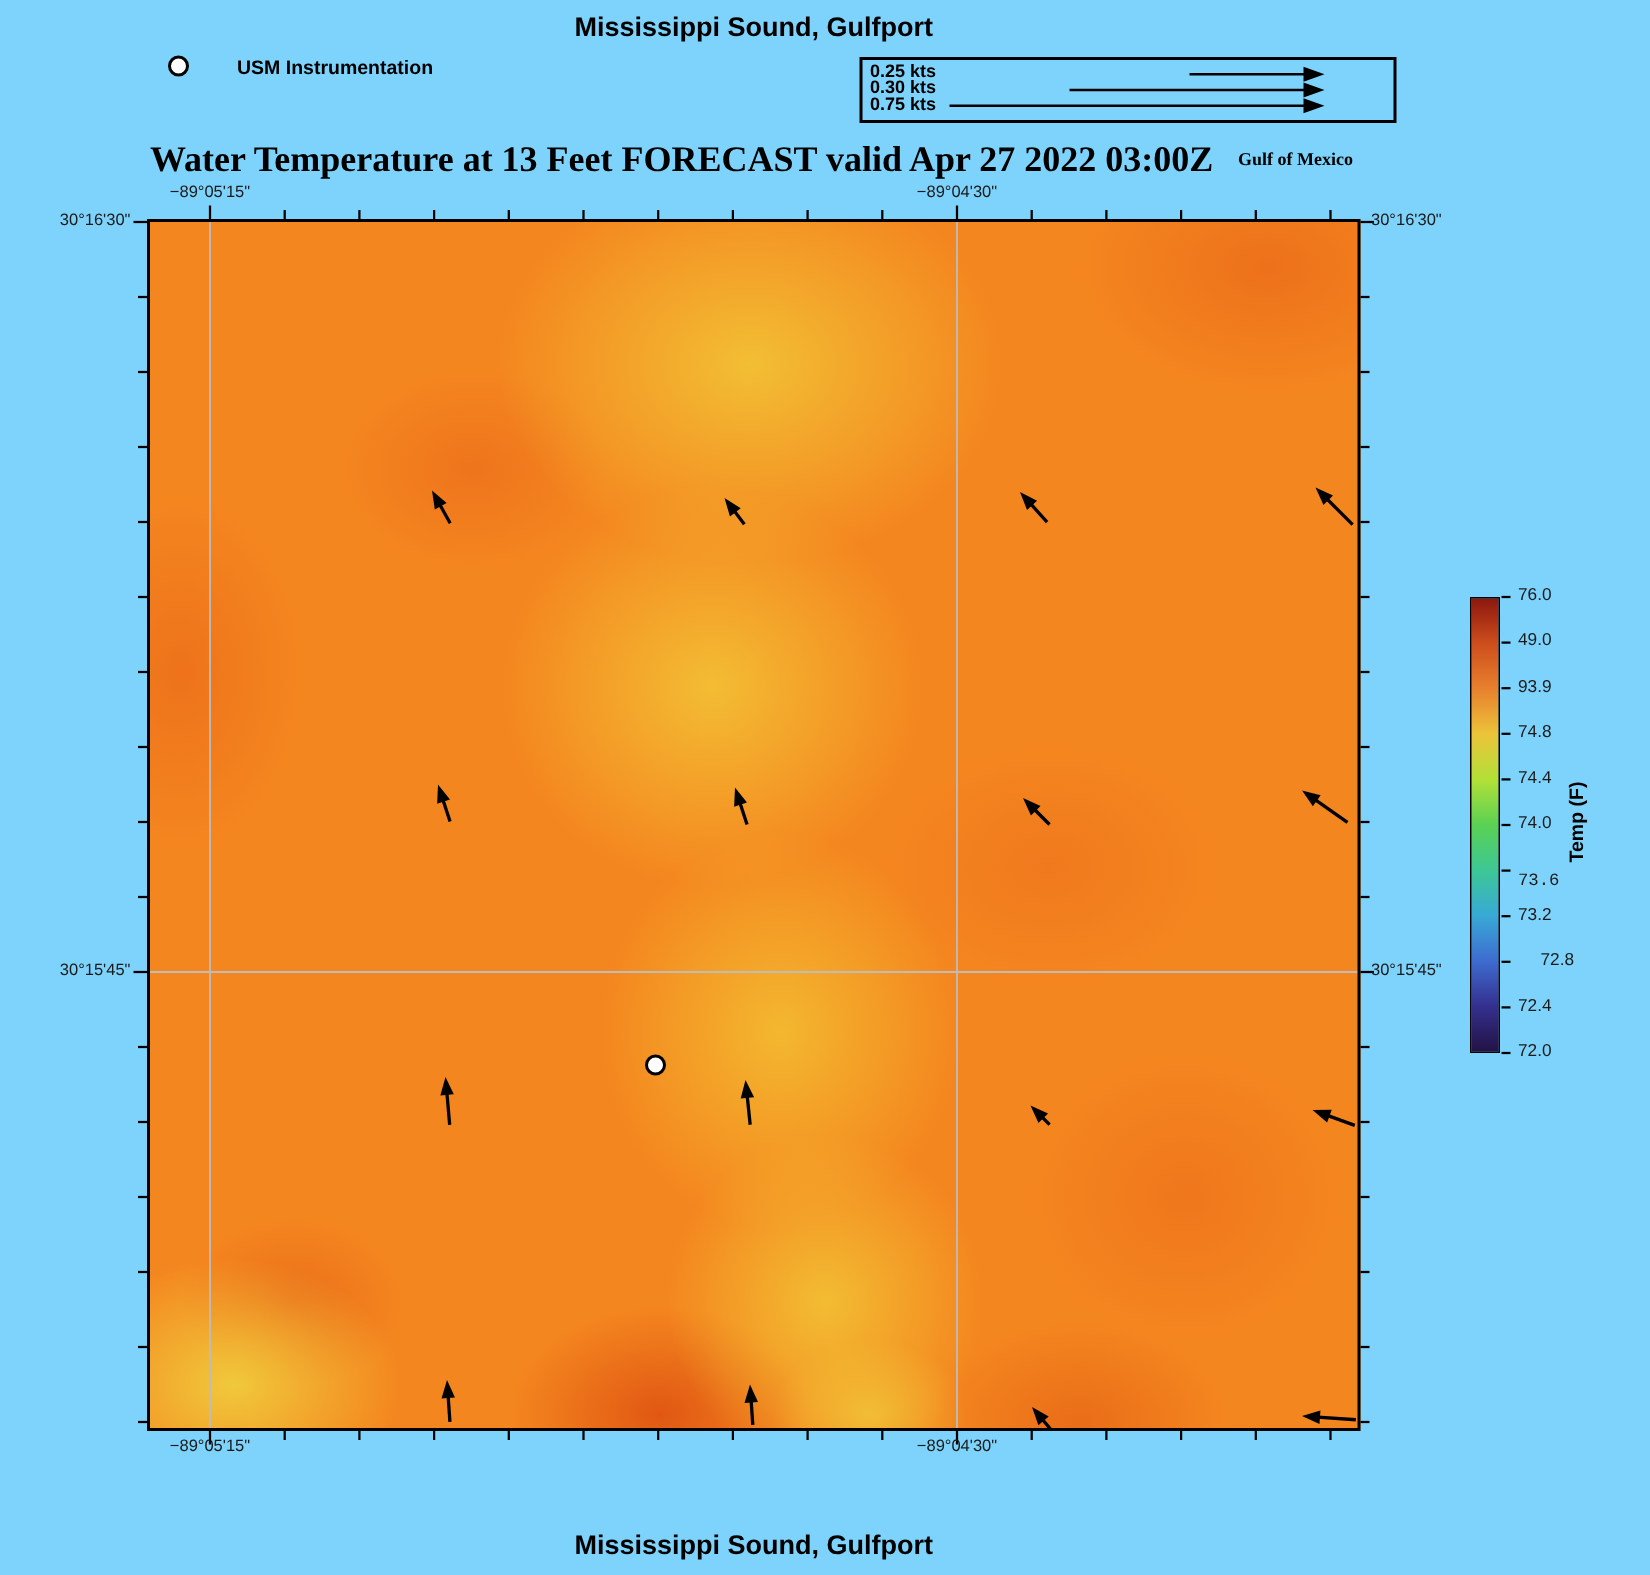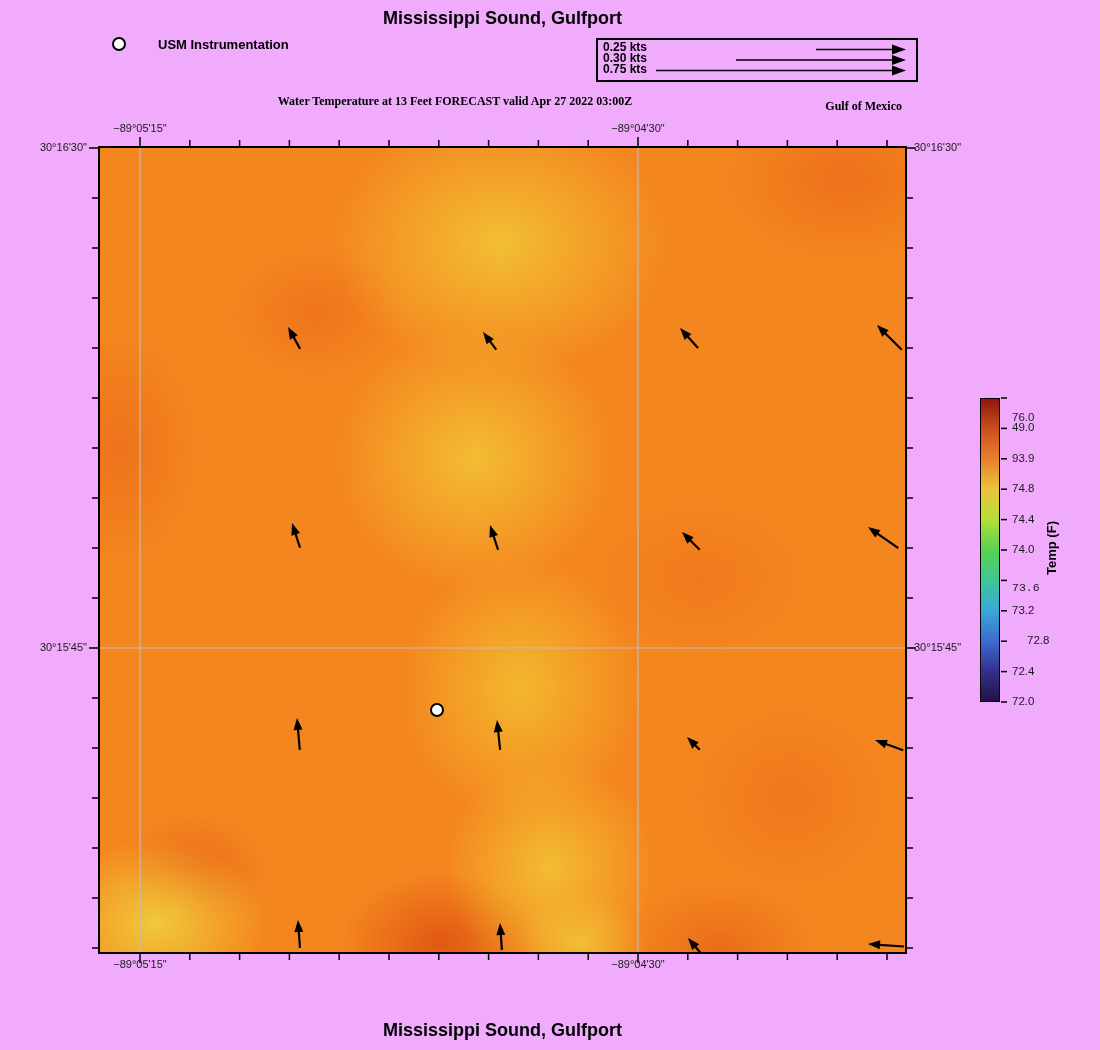--- a/index.html
+++ b/index.html
@@ -1,33 +1,33 @@
 <!DOCTYPE html>
 <html><head>
 <meta charset="utf-8">
 <style>
   html,body{margin:0;padding:0;background:#ffffff;}
-  #page{position:relative;width:1100px;height:1050px;background:#f0abfc;
+  #page{position:relative;width:1100px;height:1050px;background:#7dd3fc;
         font-family:"Liberation Sans",sans-serif;color:#000;overflow:hidden;}
 
   .title-top{position:absolute;left:100px;top:8px;width:805px;text-align:center;
              font-size:18px;font-weight:bold;}
   .title-bottom{position:absolute;left:100px;top:1020px;width:805px;text-align:center;
              font-size:18px;font-weight:bold;}
 
   .usm-legend{position:absolute;left:112px;top:36px;height:16px;display:flex;align-items:center;}
   .usm-circle{width:10px;height:10px;border:2.5px solid #000;border-radius:50%;background:#fff;margin-right:4px;}
   .usm-text{font-size:13px;font-weight:bold;white-space:nowrap;padding-left:28px;}
 
-  .vel-box{position:absolute;left:596px;top:38px;width:322px;height:44px;border:2px solid #000;box-sizing:border-box;}
+  .vel-box{position:absolute;left:573px;top:38px;width:358px;height:44px;border:2px solid #000;box-sizing:border-box;}
   .vel-label{position:absolute;left:5px;font-size:12px;font-weight:bold;line-height:11px;white-space:nowrap;}
   .vel-svg{position:absolute;left:0;top:0;}
 
-  .subtitle{position:absolute;left:100px;top:94px;width:710px;text-align:center;
-            font-family:"Liberation Serif",serif;font-weight:bold;font-size:12px;white-space:nowrap;}
+  .subtitle{position:absolute;left:100px;top:94px;width:710px;
+            font-family:"Liberation Serif",serif;font-weight:bold;font-size:24px;white-space:nowrap;}
   .gulf-label{position:absolute;left:702px;top:99px;width:200px;text-align:right;
             font-family:"Liberation Serif",serif;font-weight:bold;font-size:12px;}
 
   .map{position:absolute;left:98px;top:146px;width:805px;height:804px;border:2px solid #000;
        background-color:#f4861f;
        background-image:
          radial-gradient(ellipse 240px 190px at 400px 95px,  rgba(242,200,55,0.85), rgba(242,200,55,0) 70%),
          radial-gradient(ellipse 200px 190px at 375px 310px, rgba(243,202,56,0.80), rgba(243,202,56,0) 70%),
          radial-gradient(ellipse 170px 190px at 420px 540px, rgba(243,200,52,0.75), rgba(243,200,52,0) 70%),
          radial-gradient(ellipse 150px 160px at 450px 720px, rgba(242,202,55,0.80), rgba(242,202,55,0) 70%),
@@ -224,21 +224,21 @@
       <div class="lon-label" style="left: 638px; top: 122px;">−89°04'30"</div>
       <div class="lon-label" style="left: 638px; top: 958px;">−89°04'30"</div>
       <div class="lat-label-left" style="top: 141px;">30°16'30"</div>
       <div class="lat-label-right" style="top: 141px;">30°16'30"</div>
       <div class="lat-label-left" style="top: 641px;">30°15'45"</div>
       <div class="lat-label-right" style="top: 641px;">30°15'45"</div>
     </div>
 
   <div id="colorbar" class="colorbar" style="background: linear-gradient(to top, rgb(35, 18, 69) 0%, rgb(52, 48, 142) 10%, rgb(62, 108, 208) 20%, rgb(56, 169, 214) 30%, rgb(61, 199, 149) 40%, rgb(90, 209, 83) 50%, rgb(178, 224, 55) 60%, rgb(236, 196, 58) 70%, rgb(232, 129, 46) 80%, rgb(205, 78, 29) 90%, rgb(140, 23, 14) 100%);"></div>
   <div id="cb-labels">
-      <div class="cb-label" style="top: 391px; margin-top: 20px;">76.0</div>
+      <div class="cb-label" style="top: 391px;">76.0</div>
       <div class="cb-label" style="top: 421.4px;">49.0</div>
       <div class="cb-label" style="top: 451.8px;">93.9</div>
       <div class="cb-label" style="top: 482.2px;">74.8</div>
       <div class="cb-label" style="top: 512.6px;">74.4</div>
       <div class="cb-label" style="top: 543px;">74.0</div>
       <div class="cb-label" style="top: 581px; font-family: Liberation Mono, monospace;">73.6</div>
       <div class="cb-label" style="top: 603.8px;">73.2</div>
       <div class="cb-label" style="top: 634.2px; margin-left: 15px;">72.8</div>
       <div class="cb-label" style="top: 664.6px;">72.4</div>
       <div class="cb-label" style="top: 695px;">72.0</div>

